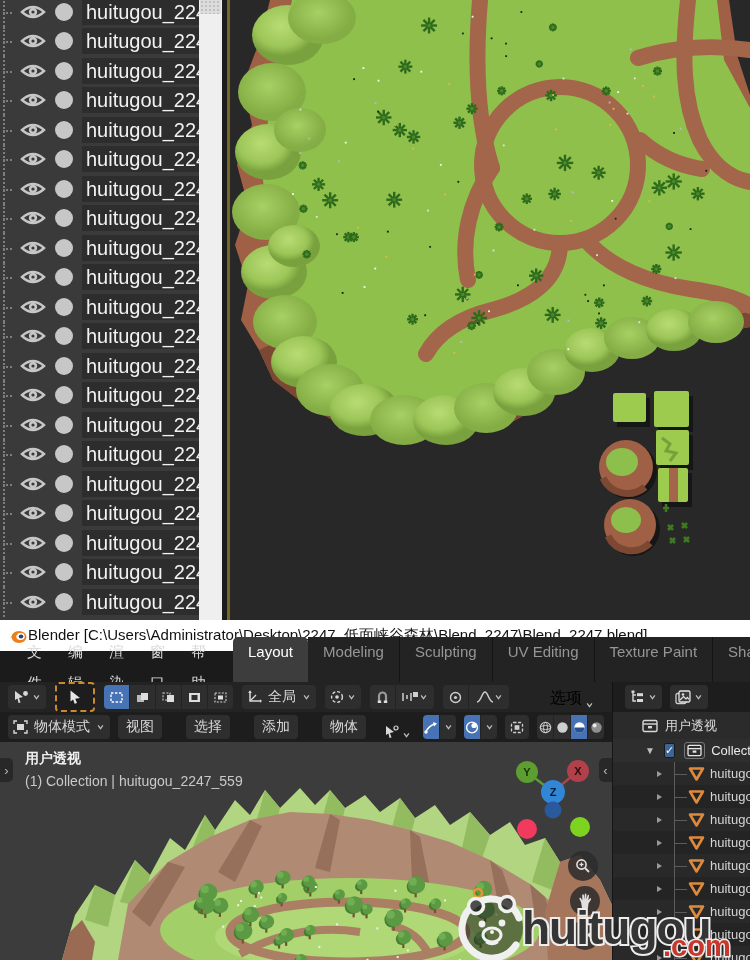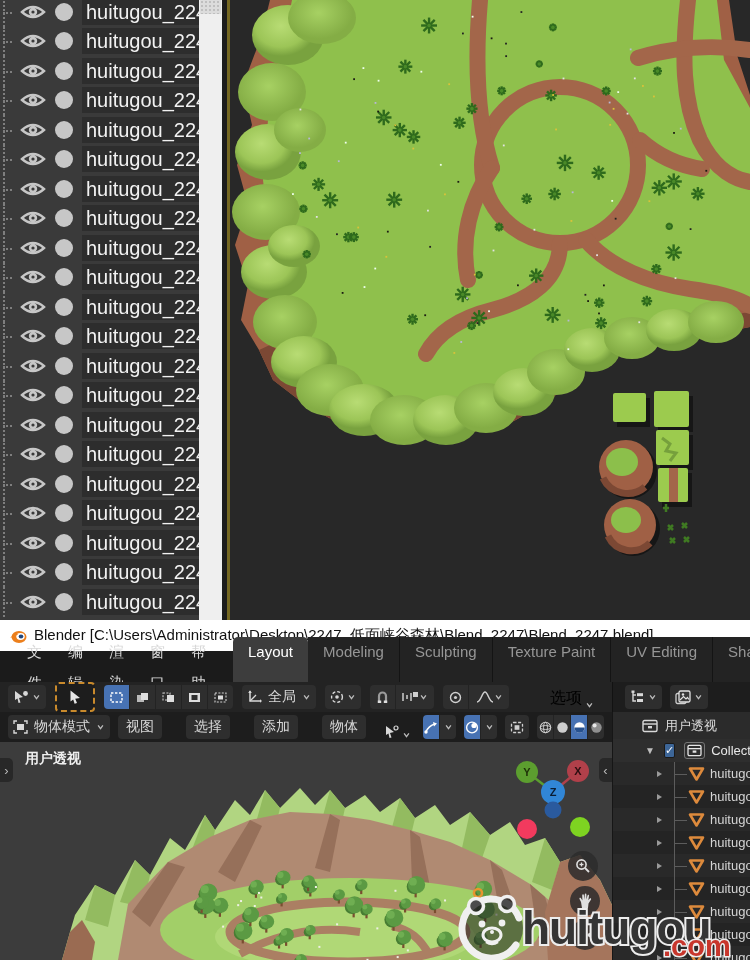--- a/index.html
+++ b/index.html
@@ -20,21 +20,21 @@
           line-height:26px;padding-left:4px;white-space:nowrap;overflow:hidden;}
   .top-scrollbar{position:absolute;left:199px;top:0;width:23px;height:620px;background:#efefef;}
   .top-scroll-thumb{position:absolute;left:1px;top:0;width:21px;height:14px;background:#dcdcdc;
           background-image:radial-gradient(#bfbfbf 1px,transparent 1px);background-size:4px 4px;}
   .top-gap{position:absolute;left:222px;top:0;width:5px;height:620px;background:#1c1c1c;}
   .top-divider{position:absolute;left:227px;top:0;width:3px;height:620px;background:#756822;}
   .top-viewport{position:absolute;left:230px;top:0;width:520px;height:620px;background:#282828;}
 
   
   .titlebar{position:absolute;left:0;top:620px;width:750px;height:31px;background:#ffffff;
-            display:flex;align-items:center;gap:7px;padding-left:9px;box-sizing:border-box;}
+            display:flex;align-items:center;gap:1px;padding-left:9px;box-sizing:border-box;}
   .titlebar .title{color:#111;font-size:15px;white-space:nowrap;}
 
   
   .menubar{position:absolute;left:0;top:651px;width:750px;height:31px;background:#1b1b1b;
            display:flex;align-items:center;}
   .menu-item{color:#d8d8d8;font-size:15px;padding:0 13px;line-height:31px;}
   .menubar .blogo{margin:0 4px 0 10px;}
   .tabs{display:flex;height:31px;margin-left:14px;align-items:flex-end;}
   .tab{font-size:15px;color:#969696;background:#232323;padding:0 15px;line-height:29px;height:45px;
        border-right:1px solid #141414;white-space:nowrap;}
@@ -737,22 +737,22 @@
         <span class="menu-item">编辑</span>
         <span class="menu-item">渲染</span>
         <span class="menu-item">窗口</span>
         <span class="menu-item">帮助</span>
       </div>
     <div class="tabs">
 
     <span class="tab active">Layout</span>
         <span class="tab">Modeling</span>
         <span class="tab">Sculpting</span>
+        <span class="tab">UV Editing</span>
         <span class="tab">Texture Paint</span>
-        <span class="tab">UV Editing</span>
         <span class="tab">Shading</span>
       </div>
 
   </div>
 
   <div class="toolrow">
     <div class="tool-left">
       <span class="btn">
         <svg width="16" height="14" viewBox="0 0 16 14">
           <path d="M2 1 L10 7 L6 8 L7.5 12.5 L5.5 13 L4.5 8.5 L2 10 Z" fill="#d8d8d8"></path>
@@ -1164,20 +1164,21 @@
               <rect x="257.9555150785481" y="149.9334549608466" width="2" height="2" fill="#eef0e4"></rect>
               <rect x="237.1781498888929" y="162.14901721461666" width="2" height="2" fill="#eef0e4"></rect>
               <rect x="464.2587708917757" y="176.8681036203842" width="2" height="2" fill="#eef0e4"></rect>
               <rect x="366.47164637784283" y="216.837541357087" width="2" height="2" fill="#eef0e4"></rect>
               <rect x="394.4510843705112" y="147.77489061847893" width="2" height="2" fill="#eef0e4"></rect>
               <rect x="396.6810409672429" y="214.08310972002963" width="2" height="2" fill="#eef0e4"></rect>
             </g>
         </svg>
 
         <span class="vp-text1">用户透视</span>
+        <span class="vp-text2">(1) Collection | huitugou_2247_559</span>
 
         <span class="edge-tab edge-left">›</span>
         <span class="edge-tab edge-right">‹</span>
 
         <svg style="position:absolute;left:505px;top:12px" width="100" height="95" viewBox="0 0 100 95">
           <line x1="48" y1="38" x2="22" y2="18" stroke="#5c9e2f" stroke-width="2.4"></line>
           <line x1="48" y1="38" x2="73" y2="17" stroke="#b1404a" stroke-width="2.4"></line>
           <circle cx="22" cy="18" r="11" fill="#5c9e2f"></circle>
           <circle cx="73" cy="17" r="11" fill="#b1404a"></circle>
           <circle cx="48" cy="38" r="12" fill="#3186d6"></circle>

